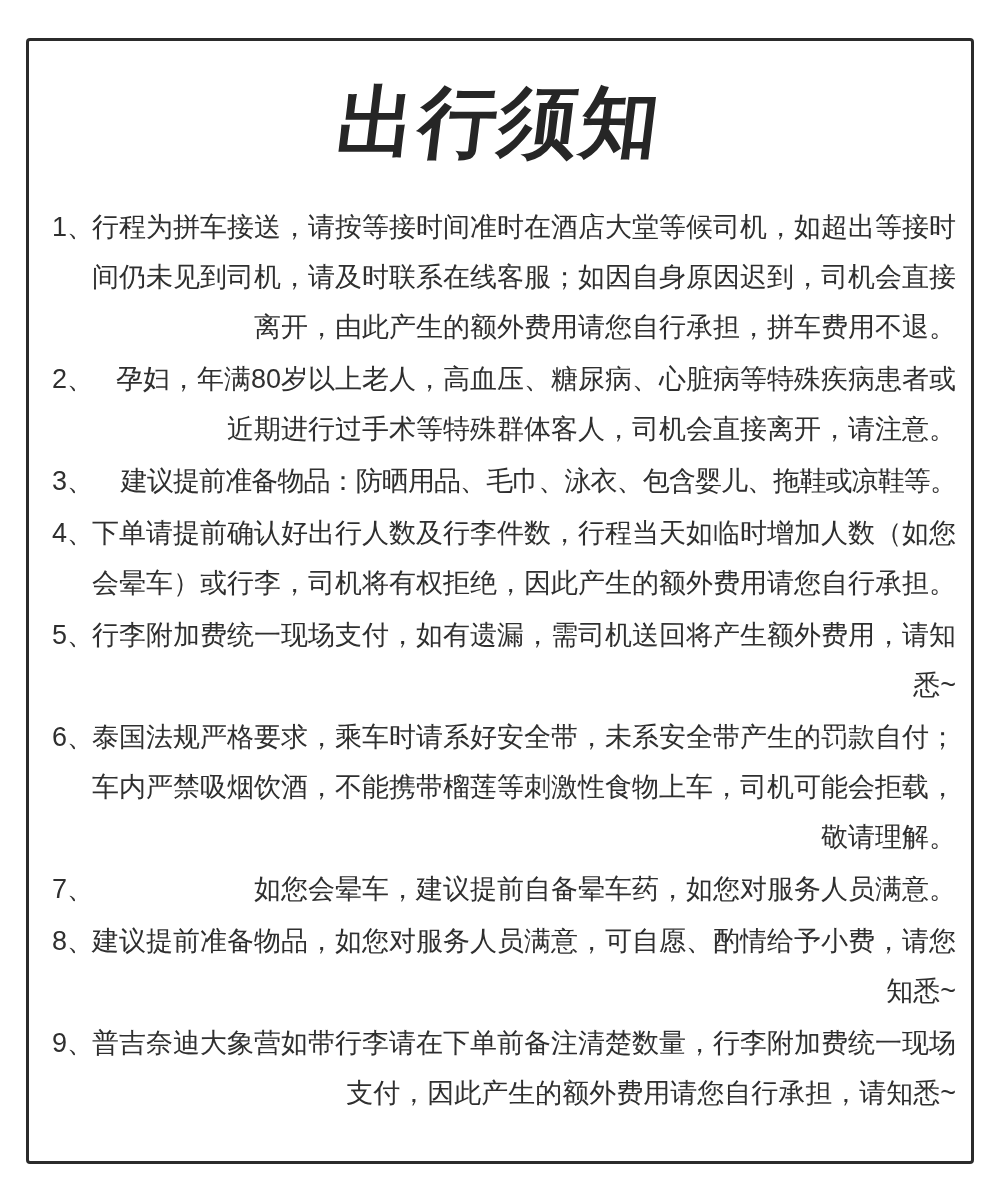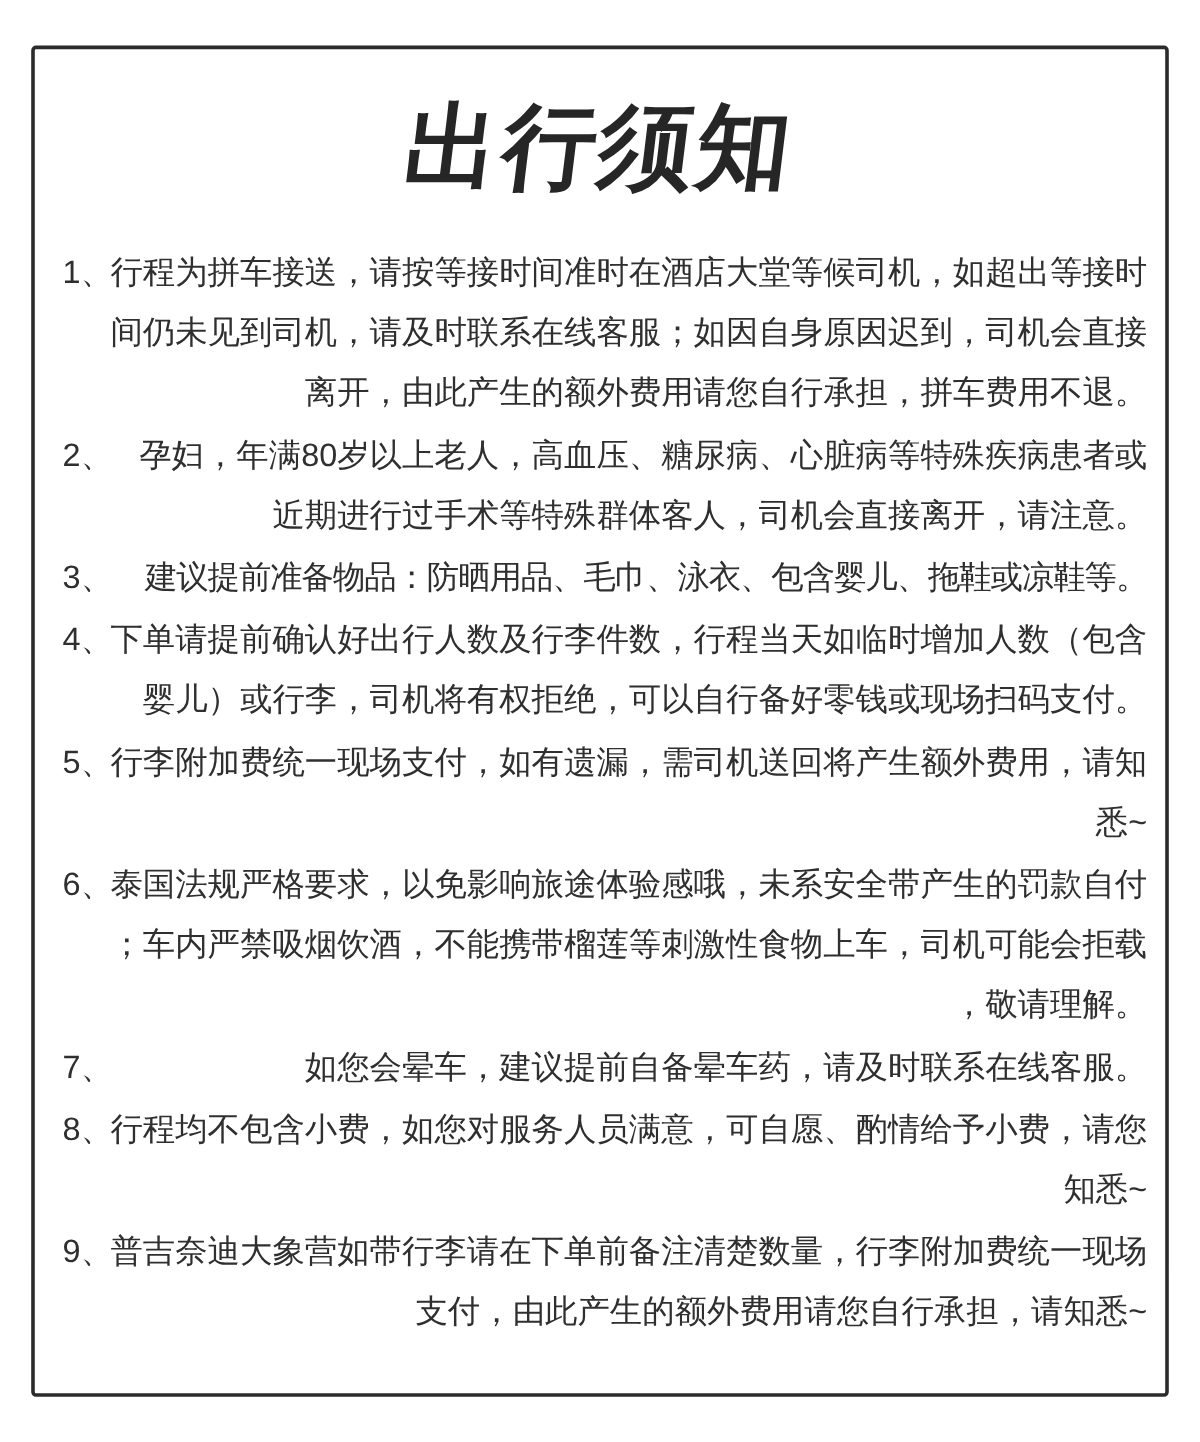--- a/index.html
+++ b/index.html
@@ -84,43 +84,43 @@
         <span class="notice-text">孕妇，年满80岁以上老人，高血压、糖尿病、心脏病等特殊疾病患者或近期进行过手术等特殊群体客人，司机会直接离开，请注意。</span>
       </div>
 
       <div class="notice-item">
         <span class="notice-num">3、</span>
         <span class="notice-text tight">建议提前准备物品：防晒用品、毛巾、泳衣、包含婴儿、拖鞋或凉鞋等。</span>
       </div>
 
       <div class="notice-item">
         <span class="notice-num">4、</span>
-        <span class="notice-text">下单请提前确认好出行人数及行李件数，行程当天如临时增加人数（包含婴儿）或行李，司机将有权拒绝，可以自行备好零钱或现场扫码支付。</span>
+        <span class="notice-text">下单请提前确认好出行人数及行李件数，行程当天如临时增加人数（如您会晕车）或行李，司机将有权拒绝，因此产生的额外费用请您自行承担。</span>
       </div>
 
       <div class="notice-item">
         <span class="notice-num">5、</span>
         <span class="notice-text">行李附加费统一现场支付，如有遗漏，需司机送回将产生额外费用，请知悉~</span>
       </div>
 
       <div class="notice-item">
         <span class="notice-num">6、</span>
-        <span class="notice-text">泰国法规严格要求，以免影响旅途体验感哦，未系安全带产生的罚款自付；车内严禁吸烟饮酒，不能携带榴莲等刺激性食物上车，司机可能会拒载，敬请理解。</span>
+        <span class="notice-text">泰国法规严格要求，乘车时请系好安全带，未系安全带产生的罚款自付；车内严禁吸烟饮酒，不能携带榴莲等刺激性食物上车，司机可能会拒载，敬请理解。</span>
       </div>
 
       <div class="notice-item">
         <span class="notice-num">7、</span>
-        <span class="notice-text">如您会晕车，建议提前自备晕车药，请及时联系在线客服。</span>
+        <span class="notice-text">如您会晕车，建议提前自备晕车药，如您对服务人员满意。</span>
       </div>
 
       <div class="notice-item">
         <span class="notice-num">8、</span>
-        <span class="notice-text">行程均不包含小费，如您对服务人员满意，可自愿、酌情给予小费，请您知悉~</span>
+        <span class="notice-text">建议提前准备物品，如您对服务人员满意，可自愿、酌情给予小费，请您知悉~</span>
       </div>
 
       <div class="notice-item">
         <span class="notice-num">9、</span>
-        <span class="notice-text">普吉奈迪大象营如带行李请在下单前备注清楚数量，行李附加费统一现场支付，由此产生的额外费用请您自行承担，请知悉~</span>
+        <span class="notice-text">普吉奈迪大象营如带行李请在下单前备注清楚数量，行李附加费统一现场支付，因此产生的额外费用请您自行承担，请知悉~</span>
       </div>
 
     </div>
   </div>
 </div>
 
 </body></html>

